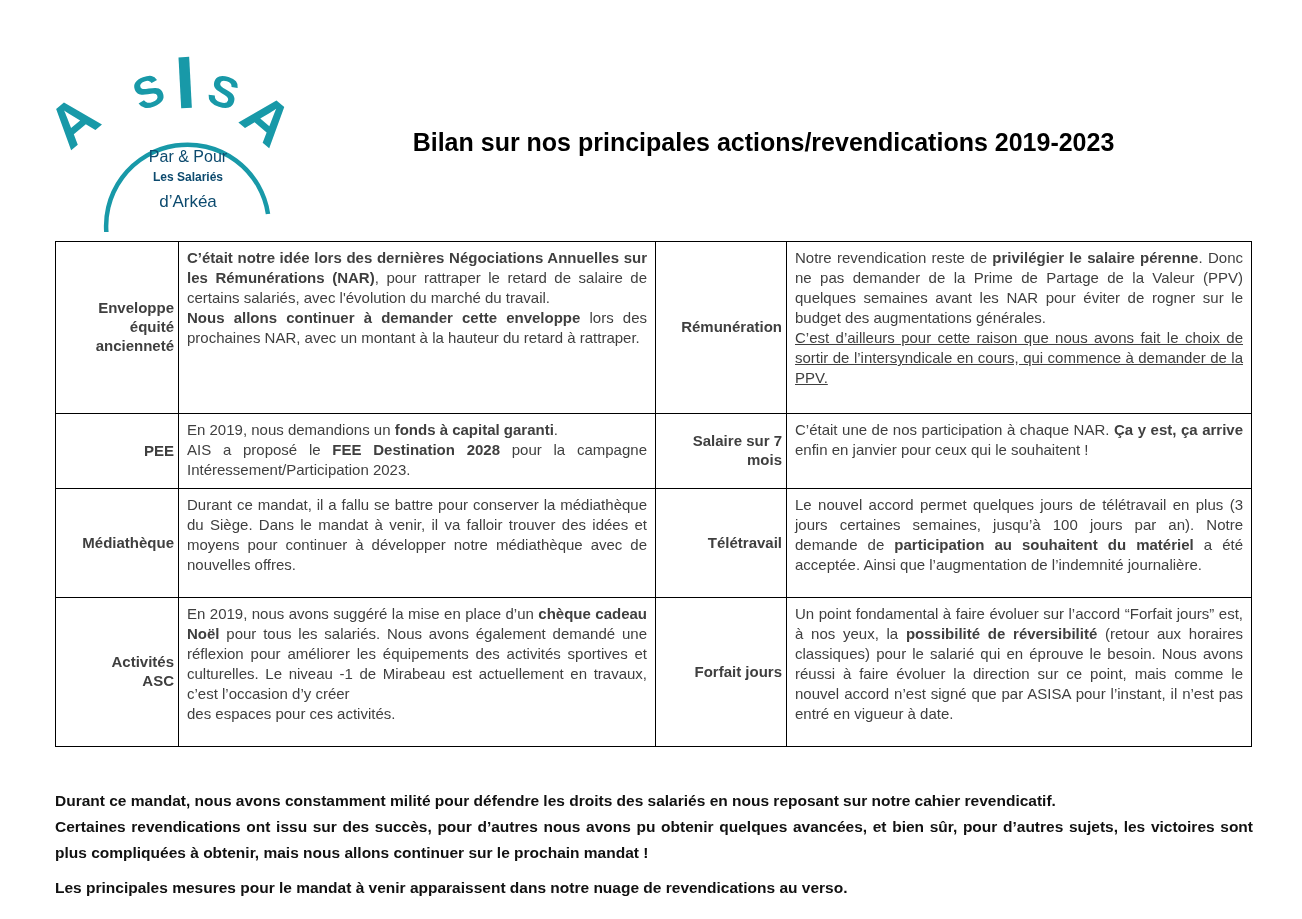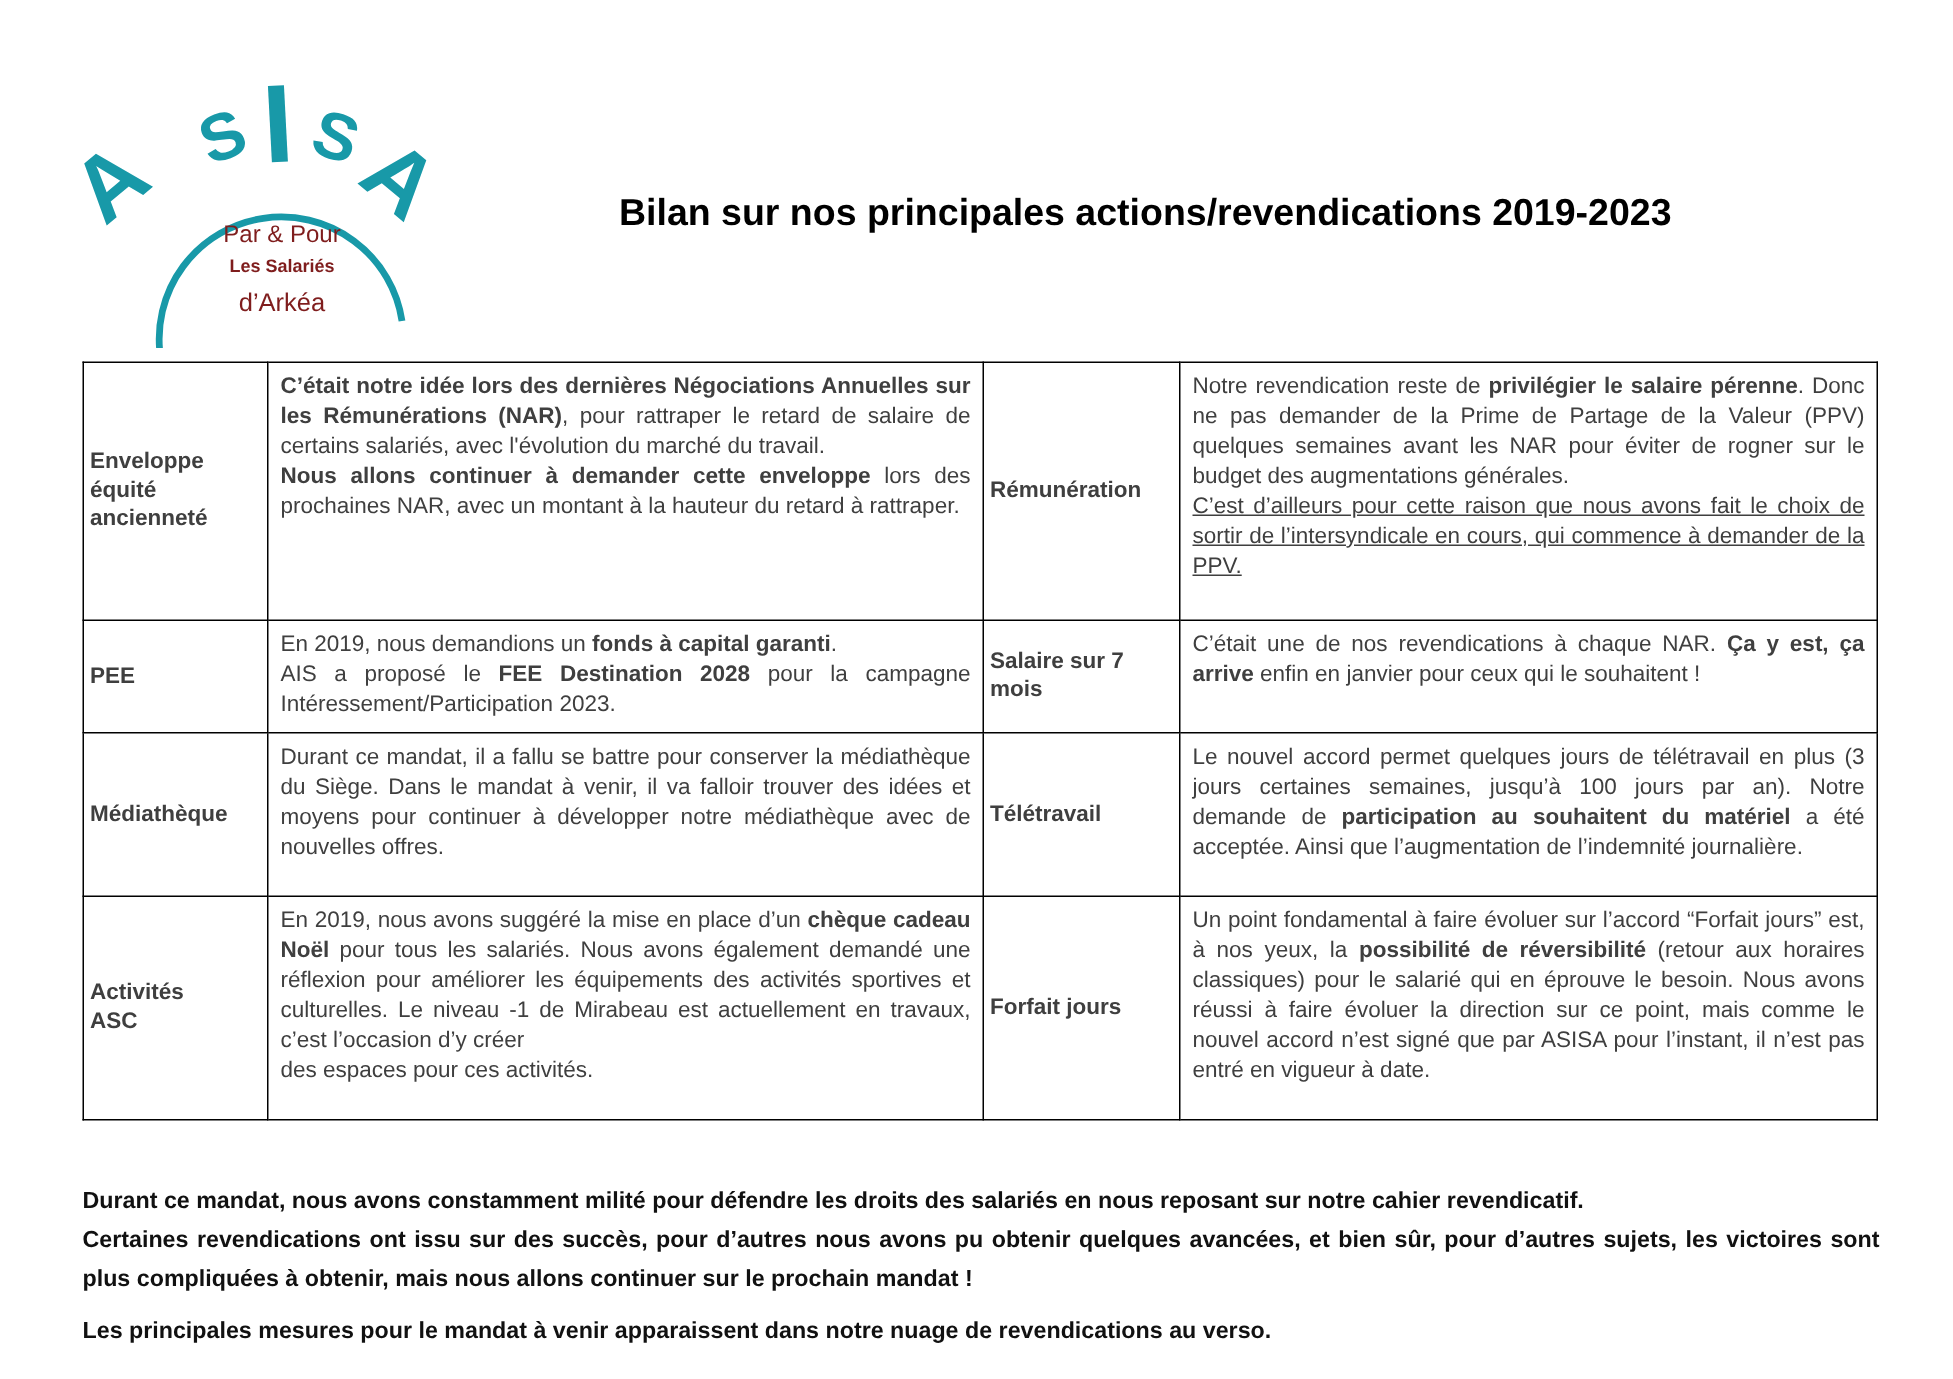--- a/index.html
+++ b/index.html
@@ -17,42 +17,42 @@
     font-family: "Liberation Sans", sans-serif;
   }
   .l-a1 { left: 4px;  top: 50px; font-size: 60px; transform: rotate(-40deg); }
   .l-s1 { left: 86px; top: 28px; font-size: 44px; transform: rotate(-21deg); }
   .l-i  { left: 127px; top: 4px; font-size: 74px; transform: rotate(-3deg); }
   .l-s2 { left: 161px; top: 28px; font-size: 44px; transform: rotate(18deg); }
   .l-a2 { left: 197px; top: 48px; font-size: 60px; transform: rotate(40deg); }
   .logo-arc-svg { position: absolute; left: 0; top: 0; }
   .logo-tagline {
     position: absolute; left: 35px; width: 210px; text-align: center;
-    color: #7f1d1d; line-height: 1;
+    color: #0c4a6e; line-height: 1;
   }
   .tag1 { top: 107px; font-size: 16px; }
   .tag2 { top: 129px; font-size: 12px; font-weight: bold; }
   .tag3 { top: 151px; font-size: 17px; }
 
   
   .doc-title {
     position: absolute; left: 276px; top: 128px; width: 975px;
     text-align: center; font-size: 25px; font-weight: bold; color: #000000;
     letter-spacing: 0px;
   }
 
   
   table.main {
     position: absolute; left: 55px; top: 241px;
     border-collapse: collapse; table-layout: fixed; width: 1196px;
     font-size: 15px;
   }
   table.main td { border: 1px solid #000; overflow: hidden; }
   td.label-cell {
-    text-align: left; vertical-align: middle; font-weight: bold;
+    text-align: right; vertical-align: middle; font-weight: bold;
     white-space: pre-line; padding: 2px 4px; line-height: 1.25; color: #3f3f3f;
   }
   td.text-cell {
     vertical-align: top; text-align: justify; padding: 6px 8px 4px 8px;
     line-height: 20px; color: #3f3f3f; margin-top: 28px;
   }
 
   
   .footer-p {
     position: absolute; left: 55px; width: 1198px;
@@ -95,21 +95,21 @@
 ancienneté</td>
     <td class="text-cell"><span class="b">C’était notre idée lors des dernières Négociations Annuelles sur les Rémunérations (NAR)</span><span>, pour rattraper le retard de salaire de certains salariés, avec l'évolution du marché du travail.</span><br><span class="b">Nous allons continuer à demander cette enveloppe</span><span> lors des prochaines NAR, avec un montant à la hauteur du retard à rattraper.</span></td>
     <td class="label-cell">Rémunération</td>
     <td class="text-cell"><span>Notre revendication reste de </span><span class="b">privilégier le salaire pérenne</span><span>. Donc ne pas demander de la Prime de Partage de la Valeur (PPV) quelques semaines avant les NAR pour éviter de rogner sur le budget des augmentations générales.</span><br><span class="u">C’est d’ailleurs pour cette raison que nous avons fait le choix de sortir de l’intersyndicale en cours, qui commence à demander de la PPV.</span></td>
   </tr>
   <tr style="height:75px">
     <td class="label-cell">PEE</td>
     <td class="text-cell"><span>En 2019, nous demandions un </span><span class="b">fonds à capital garanti</span><span>.</span><br><span>AIS a proposé le </span><span class="b">FEE Destination 2028</span><span> pour la campagne Intéressement/Participation 2023.</span></td>
     <td class="label-cell">Salaire sur 7
 mois</td>
-    <td class="text-cell"><span>C’était une de nos revendications à chaque NAR. </span><span class="b">Ça y est, ça arrive</span><span> enfin en janvier pour ceux qui le souhaitent !</span></td>
+    <td class="text-cell"><span>C’était une de nos participation à chaque NAR. </span><span class="b">Ça y est, ça arrive</span><span> enfin en janvier pour ceux qui le souhaitent !</span></td>
   </tr>
   <tr style="height:109px">
     <td class="label-cell">Médiathèque</td>
     <td class="text-cell"><span>Durant ce mandat, il a fallu se battre pour conserver la médiathèque du Siège. Dans le mandat à venir, il va falloir trouver des idées et moyens pour continuer à développer notre médiathèque avec de nouvelles offres.</span></td>
     <td class="label-cell">Télétravail</td>
     <td class="text-cell"><span>Le nouvel accord permet quelques jours de télétravail en plus (3 jours certaines semaines, jusqu’à 100 jours par an). Notre demande de </span><span class="b">participation au souhaitent du matériel</span><span> a été acceptée. Ainsi que l’augmentation de l’indemnité journalière.</span></td>
   </tr>
   <tr style="height:149px">
     <td class="label-cell">Activités
 ASC</td>

